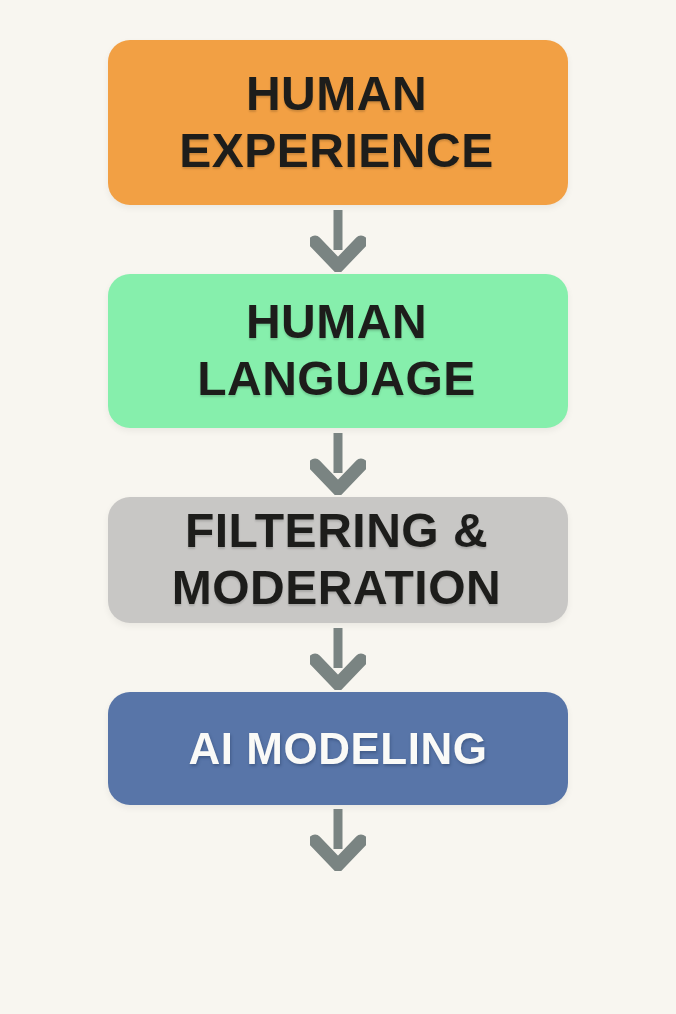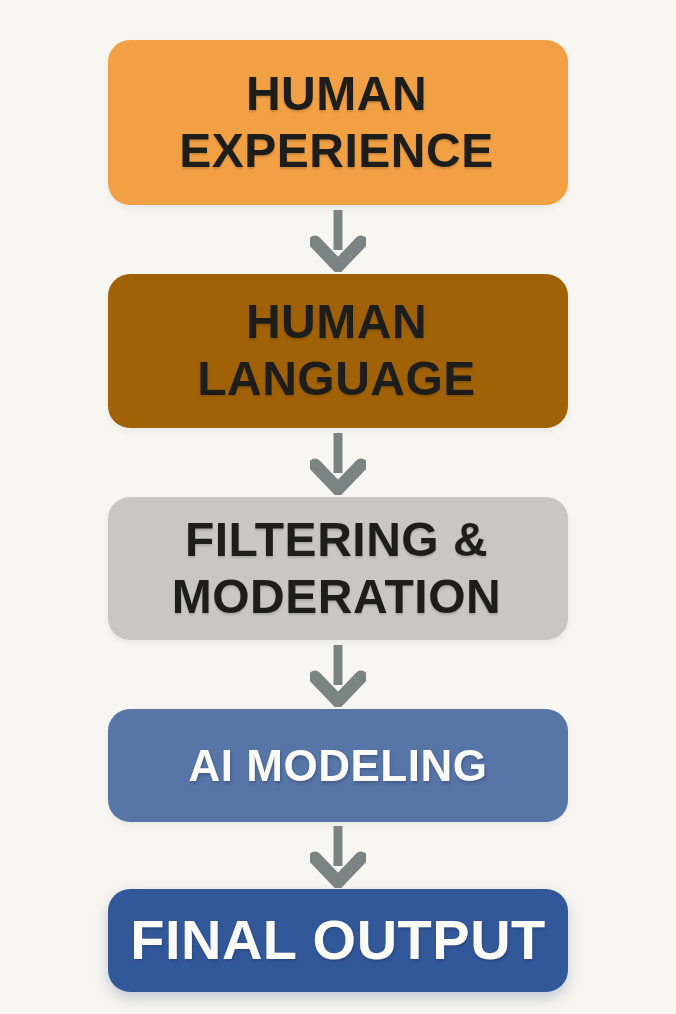--- a/index.html
+++ b/index.html
@@ -33,21 +33,21 @@
   }
   .step .label {
     display: block;
     padding: 0 18px;
     line-height: 1.18;
     letter-spacing: 0.5px;
   }
   
   .step-0 { height: 165px; font-size: 48px; }
   .step-1 { height: 154px; font-size: 48px; }
-  .step-2 { height: 143px; font-size: 48px; }
+  .step-2 { height: 126px; font-size: 48px; }
   .step-3 { height: 113px; font-size: 44px; }
   .step-4 { height: 103px; font-size: 56px; box-shadow: 0 6px 14px rgba(70,100,150,0.30); }
   .step-3 .label, .step-4 .label { white-space: nowrap; text-shadow: 1px 2px 3px rgba(25,45,80,0.35); }
   .step-0 .label, .step-1 .label, .step-2 .label { text-shadow: 0 2px 2px rgba(0,0,0,0.15); padding-left: 15px; }
   .gap {
     height: 69px;
     display: flex;
     align-items: center;
     justify-content: center;
   }
@@ -69,21 +69,21 @@
     <span class="label">HUMAN EXPERIENCE</span>
   </div>
 
   <div class="gap gap-0">
     <svg class="arrow" width="56" height="64" viewBox="0 0 56 64">
       <path class="stem" d="M28 2 L28 42"></path>
       <path class="head" d="M5 34 L28 58 L51 34"></path>
     </svg>
   </div>
 
-  <div class="step step-1" style="background-color: #a16207; color: rgb(29, 29, 27);">
+  <div class="step step-1" style="background-color: #86efac; color: rgb(29, 29, 27);">
     <span class="label">HUMAN LANGUAGE</span>
   </div>
 
   <div class="gap gap-1">
     <svg class="arrow" width="56" height="64" viewBox="0 0 56 64">
       <path class="stem" d="M28 2 L28 42"></path>
       <path class="head" d="M5 34 L28 58 L51 34"></path>
     </svg>
   </div>
 
@@ -102,17 +102,14 @@
     <span class="label">AI MODELING</span>
   </div>
 
   <div class="gap gap-3">
     <svg class="arrow" width="56" height="64" viewBox="0 0 56 64">
       <path class="stem" d="M28 2 L28 42"></path>
       <path class="head" d="M5 34 L28 58 L51 34"></path>
     </svg>
   </div>
 
-  <div class="step step-4" style="background-color: rgb(51, 88, 154); color: rgb(250, 250, 247);">
-    <span class="label">FINAL OUTPUT</span>
-  </div>
 
 </div>
 
 </body></html>

